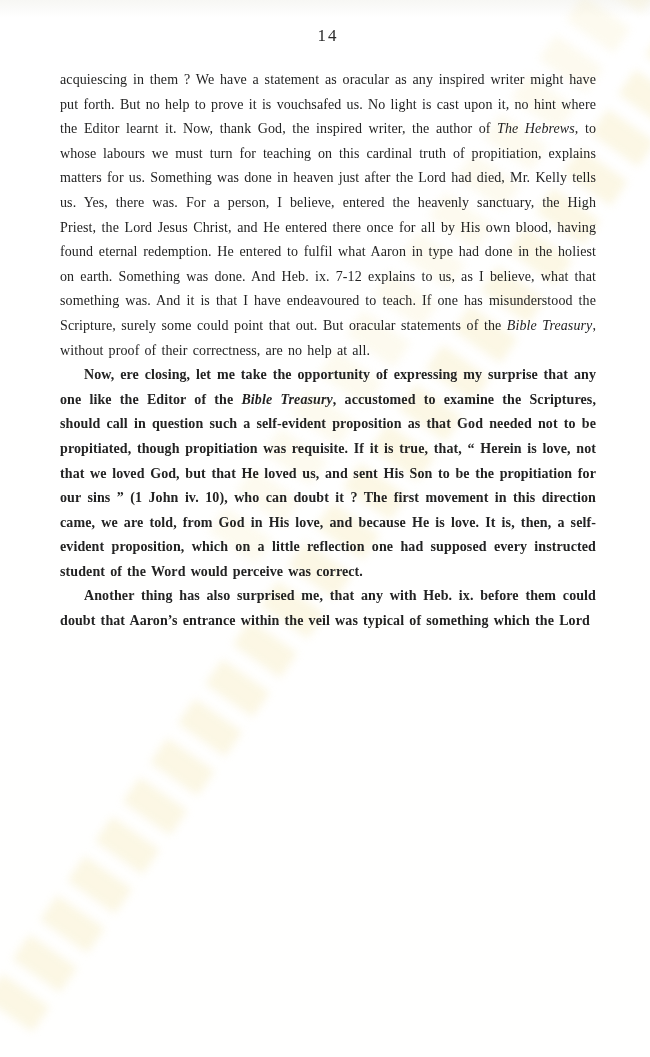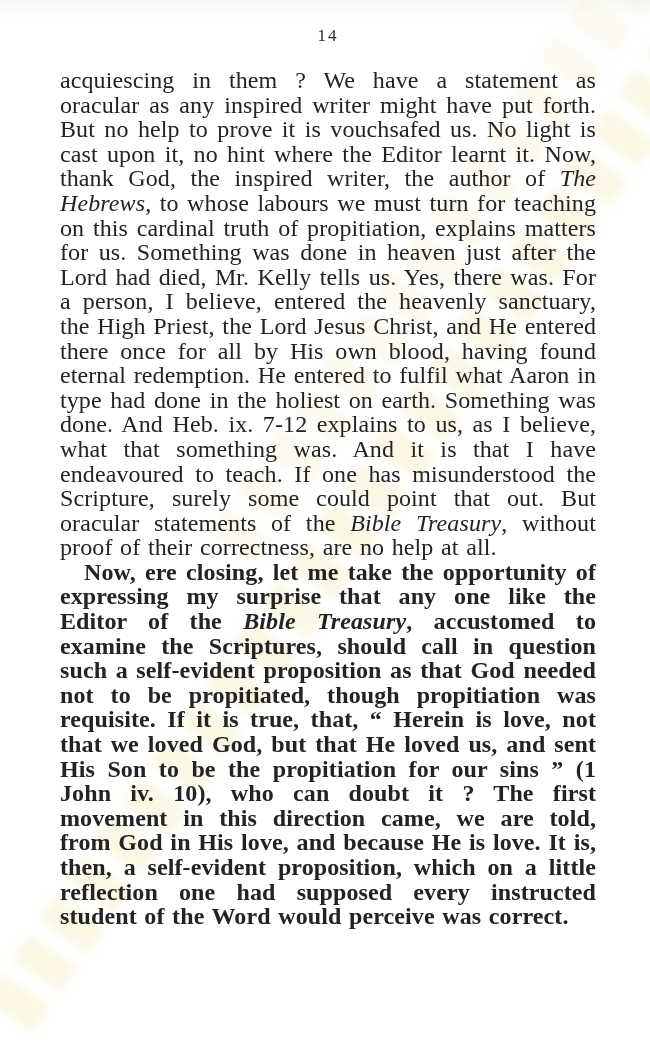--- a/index.html
+++ b/index.html
@@ -22,21 +22,21 @@
   }
   .page-number {
     text-align: center;
     font-size: 17px;
     letter-spacing: 2px;
     color: #2a2a2a;
     margin-bottom: 22px;
   }
   .page-body p {
     margin: 0;
-    font-size: 24px;
+    font-size: 14px;
     line-height: 24.6px;
     text-align: justify;
     word-spacing: 1.5px;
     letter-spacing: 0.1px;
   }
   .page-body p.indent {
     text-indent: 24px;
     font-weight: bold;
   }
   .page-body em {
@@ -75,14 +75,15 @@
 </head>
 <body>
 
 <div class="page">
   <div class="watermark"></div>
   <div class="watermark second"></div>
   <div class="page-number">14</div>
   <div class="page-body">
       <p><span>acquiescing in them ?  We have a statement as oracular as any inspired writer might have put forth.  But no help to prove it is vouchsafed us.  No light is cast upon it, no hint where the Editor learnt it.  Now, thank God, the inspired writer, the author of </span><em>The Hebrews</em><span>, to whose labours we must turn for teaching on this cardinal truth of propitiation, explains matters for us.  Something was done in heaven just after the Lord had died, Mr. Kelly tells us.  Yes, there was.  For a person, I believe, entered the heavenly sanctuary, the High Priest, the Lord Jesus Christ, and He entered there once for all by His own blood, having found eternal redemption.  He entered to fulfil what Aaron in type had done in the holiest on earth.  Something was done.  And Heb. ix. 7-12 explains to us, as I believe, what that something was.  And it is that I have endeavoured to teach.  If one has misunderstood the Scripture, surely some could point that out.  But oracular statements of the </span><em>Bible Treasury</em><span>, without proof of their correctness, are no help at all.</span></p>
       <p class="indent"><span>Now, ere closing, let me take the opportunity of expressing my surprise that any one like the Editor of the </span><em>Bible Treasury</em><span>, accustomed to examine the Scriptures, should call in question such a self-evident proposition as that God needed not to be propitiated, though propitiation was requisite.  If it is true, that, “ Herein is love, not that we loved God, but that He loved us, and sent His Son to be the propitiation for our sins ” (1 John iv. 10), who can doubt it ?  The first movement in this direction came, we are told, from God in His love, and because He is love.  It is, then, a self-evident proposition, which on a little reflection one had supposed every instructed student of the Word would perceive was correct.</span></p>
+      <p class="indent"><span>Another thing has also surprised me, that any with Heb. ix. before them could doubt that Aaron’s entrance within the veil was typical of something which the Lord</span></p>
     </div>
 </div>
 
 </body></html>

